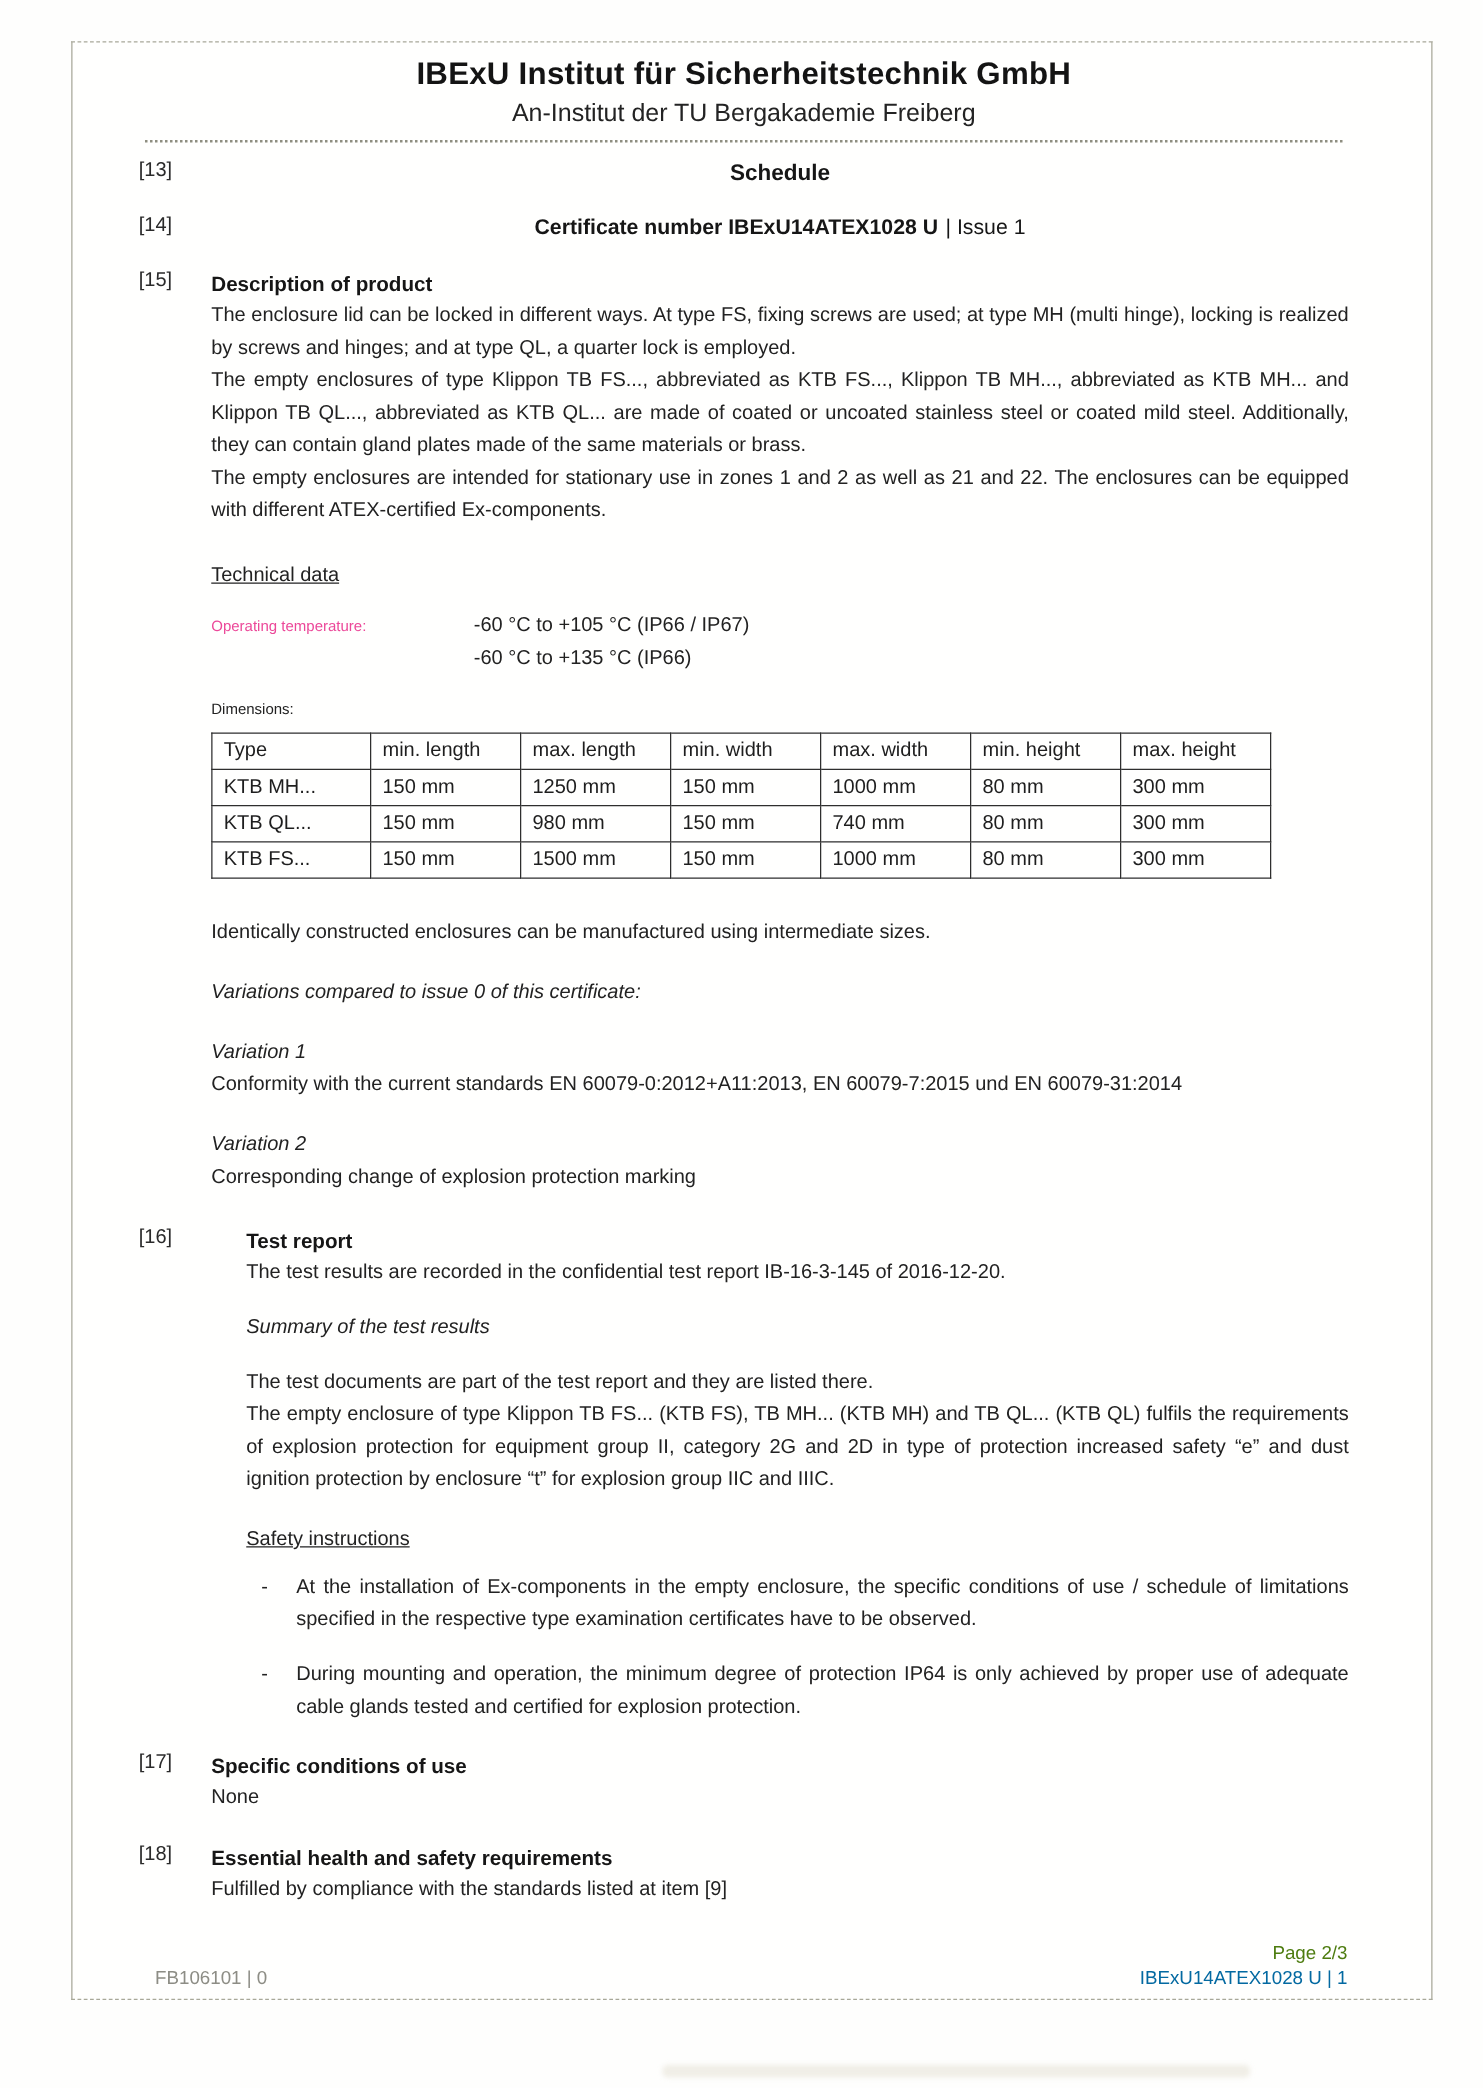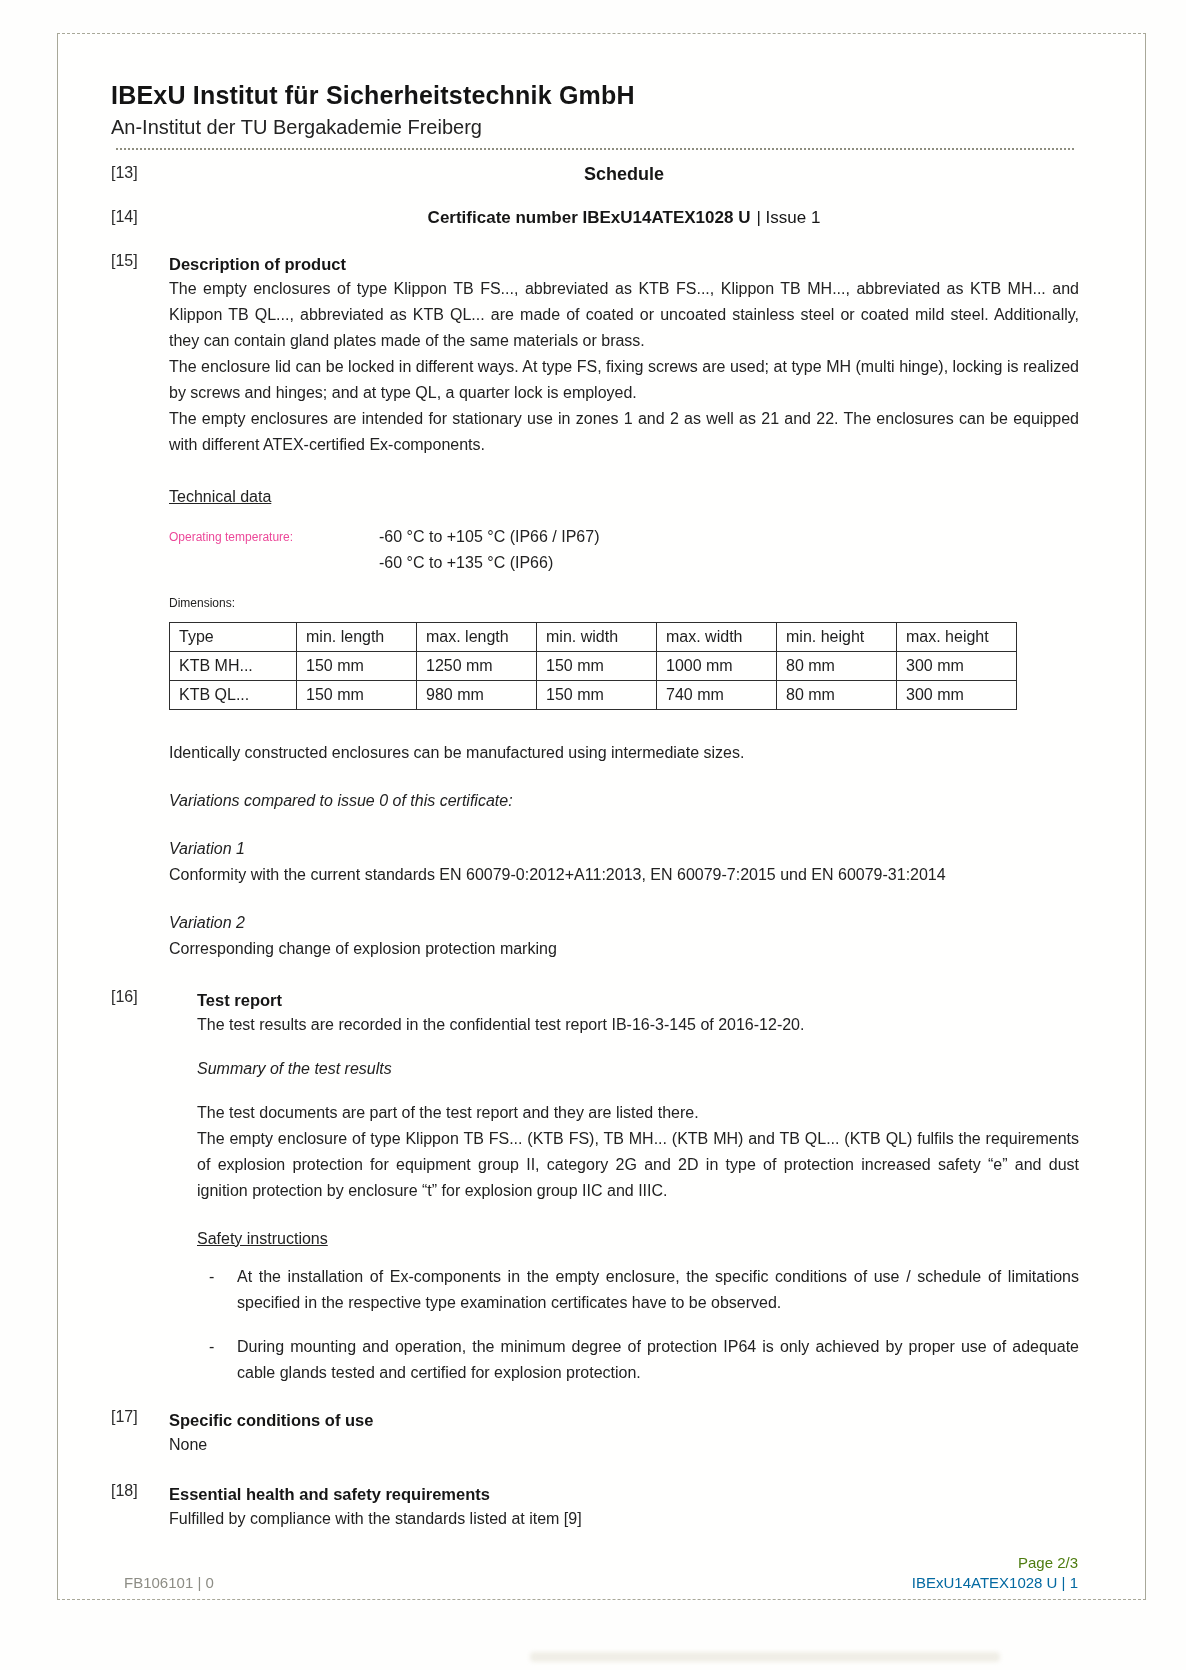--- a/index.html
+++ b/index.html
@@ -18,21 +18,21 @@
     width: 1089px; height: 1567px;
     border: 1px solid #a8a899;
     border-top-style: dashed;
     border-bottom-style: dashed;
     background: #fffffe;
   }
 
   .inner { padding: 6px 66px 0 53px; }
 
   
-  .hdr { padding-top: 4px; margin-top: 36px; }
+  .hdr { text-align: center; padding-top: 4px; }
   .hdr-title { font-size: 25px; font-weight: 700; letter-spacing: 0.2px; color: #141414; line-height: 31px; }
   .hdr-sub { font-size: 20px; font-weight: 400; color: #232323; line-height: 27px; margin-top: 3px; }
   .hdr-divider {
     margin-top: 7px; margin-left: 5px; margin-right: 5px;
     border-bottom: 2px dotted #8e8e80; height: 1px;
   }
 
   
   .row { display: flex; align-items: flex-start; }
   .sec-num { width: 58px; flex-shrink: 0; font-size: 16px; color: #2a2a2a; }
@@ -143,22 +143,22 @@
         <div class="sec-num">[14]</div>
         <div class="sec-body centered cert-line">
           <span class="cert-bold">Certificate number IBExU14ATEX1028 U</span><span class="cert-rest">| Issue 1</span>
         </div>
       </div>
 
       <div class="row row-15">
         <div class="sec-num">[15]</div>
         <div class="sec-body">
           <div class="sec-heading">Description of product</div>
+          <div class="body-text just">The enclosure lid can be locked in different ways. At type FS, fixing screws are used; at type MH (multi hinge), locking is realized by screws and hinges; and at type QL, a quarter lock is employed.</div>
           <div class="body-text just">The empty enclosures of type Klippon TB FS..., abbreviated as KTB FS..., Klippon TB MH..., abbreviated as KTB MH... and Klippon TB QL..., abbreviated as KTB QL... are made of coated or uncoated stainless steel or coated mild steel. Additionally, they can contain gland plates made of the same materials or brass.</div>
-          <div class="body-text just">The enclosure lid can be locked in different ways. At type FS, fixing screws are used; at type MH (multi hinge), locking is realized by screws and hinges; and at type QL, a quarter lock is employed.</div>
           <div class="body-text just">The empty enclosures are intended for stationary use in zones 1 and 2 as well as 21 and 22. The enclosures can be equipped with different ATEX-certified Ex-components.</div>
 
           <div class="tech-heading">Technical data</div>
 
           <div class="optemp">
             <div class="optemp-label">Operating temperature:</div>
             <div class="optemp-vals">
               <div>-60 °C to +105 °C (IP66 / IP67)</div>
               <div>-60 °C to +135 °C (IP66)</div>
             </div>
@@ -197,20 +197,29 @@
             </tr>
             <tr>
               <td>KTB QL...</td>
               <td>150 mm</td>
               <td>980 mm</td>
               <td>150 mm</td>
               <td>740 mm</td>
               <td>80 mm</td>
               <td>300 mm</td>
             </tr>
+            <tr>
+              <td>KTB FS...</td>
+              <td>150 mm</td>
+              <td>1500 mm</td>
+              <td>150 mm</td>
+              <td>1000 mm</td>
+              <td>80 mm</td>
+              <td>300 mm</td>
+            </tr>
           </tbody>
             </table>
 
           <div class="body-text note">Identically constructed enclosures can be manufactured using intermediate sizes.</div>
 
           <div class="body-text italic variations-intro">Variations compared to issue 0 of this certificate:</div>
 
           <div class="body-text italic variation-title">Variation 1</div>
           <div class="body-text just">Conformity with the current standards EN 60079-0:2012+A11:2013, EN 60079-7:2015 und EN 60079-31:2014</div>
 

